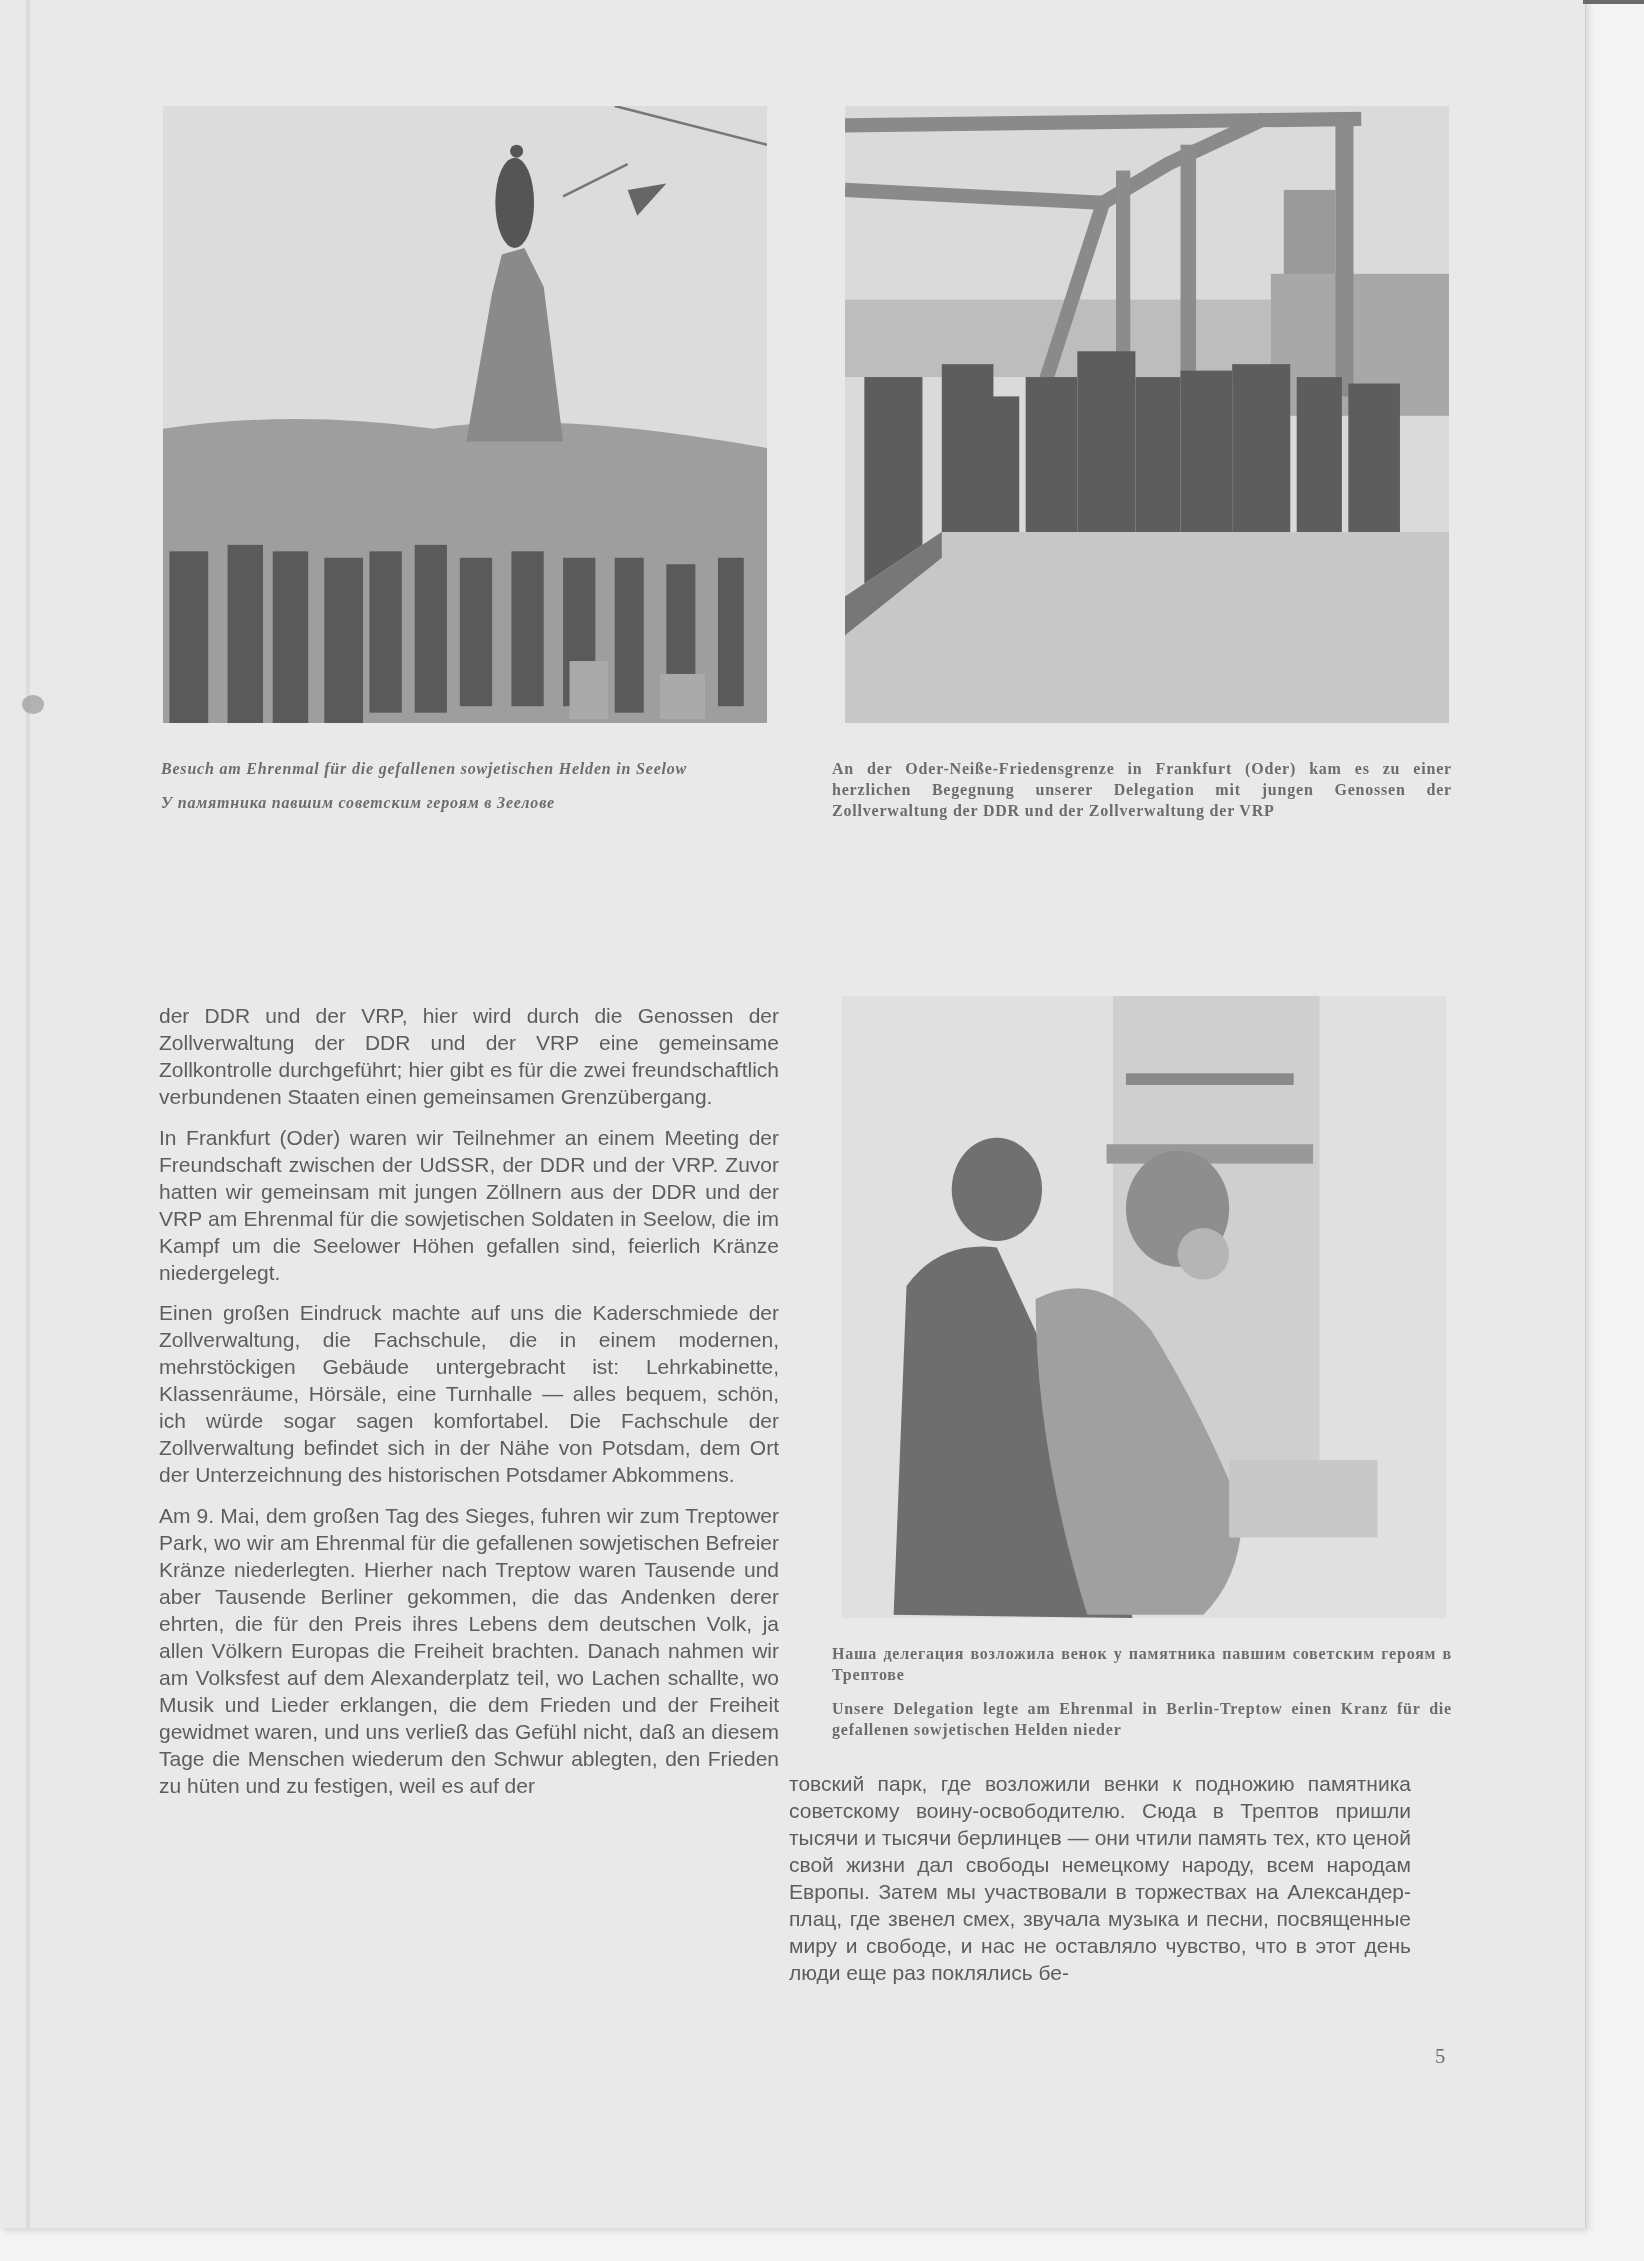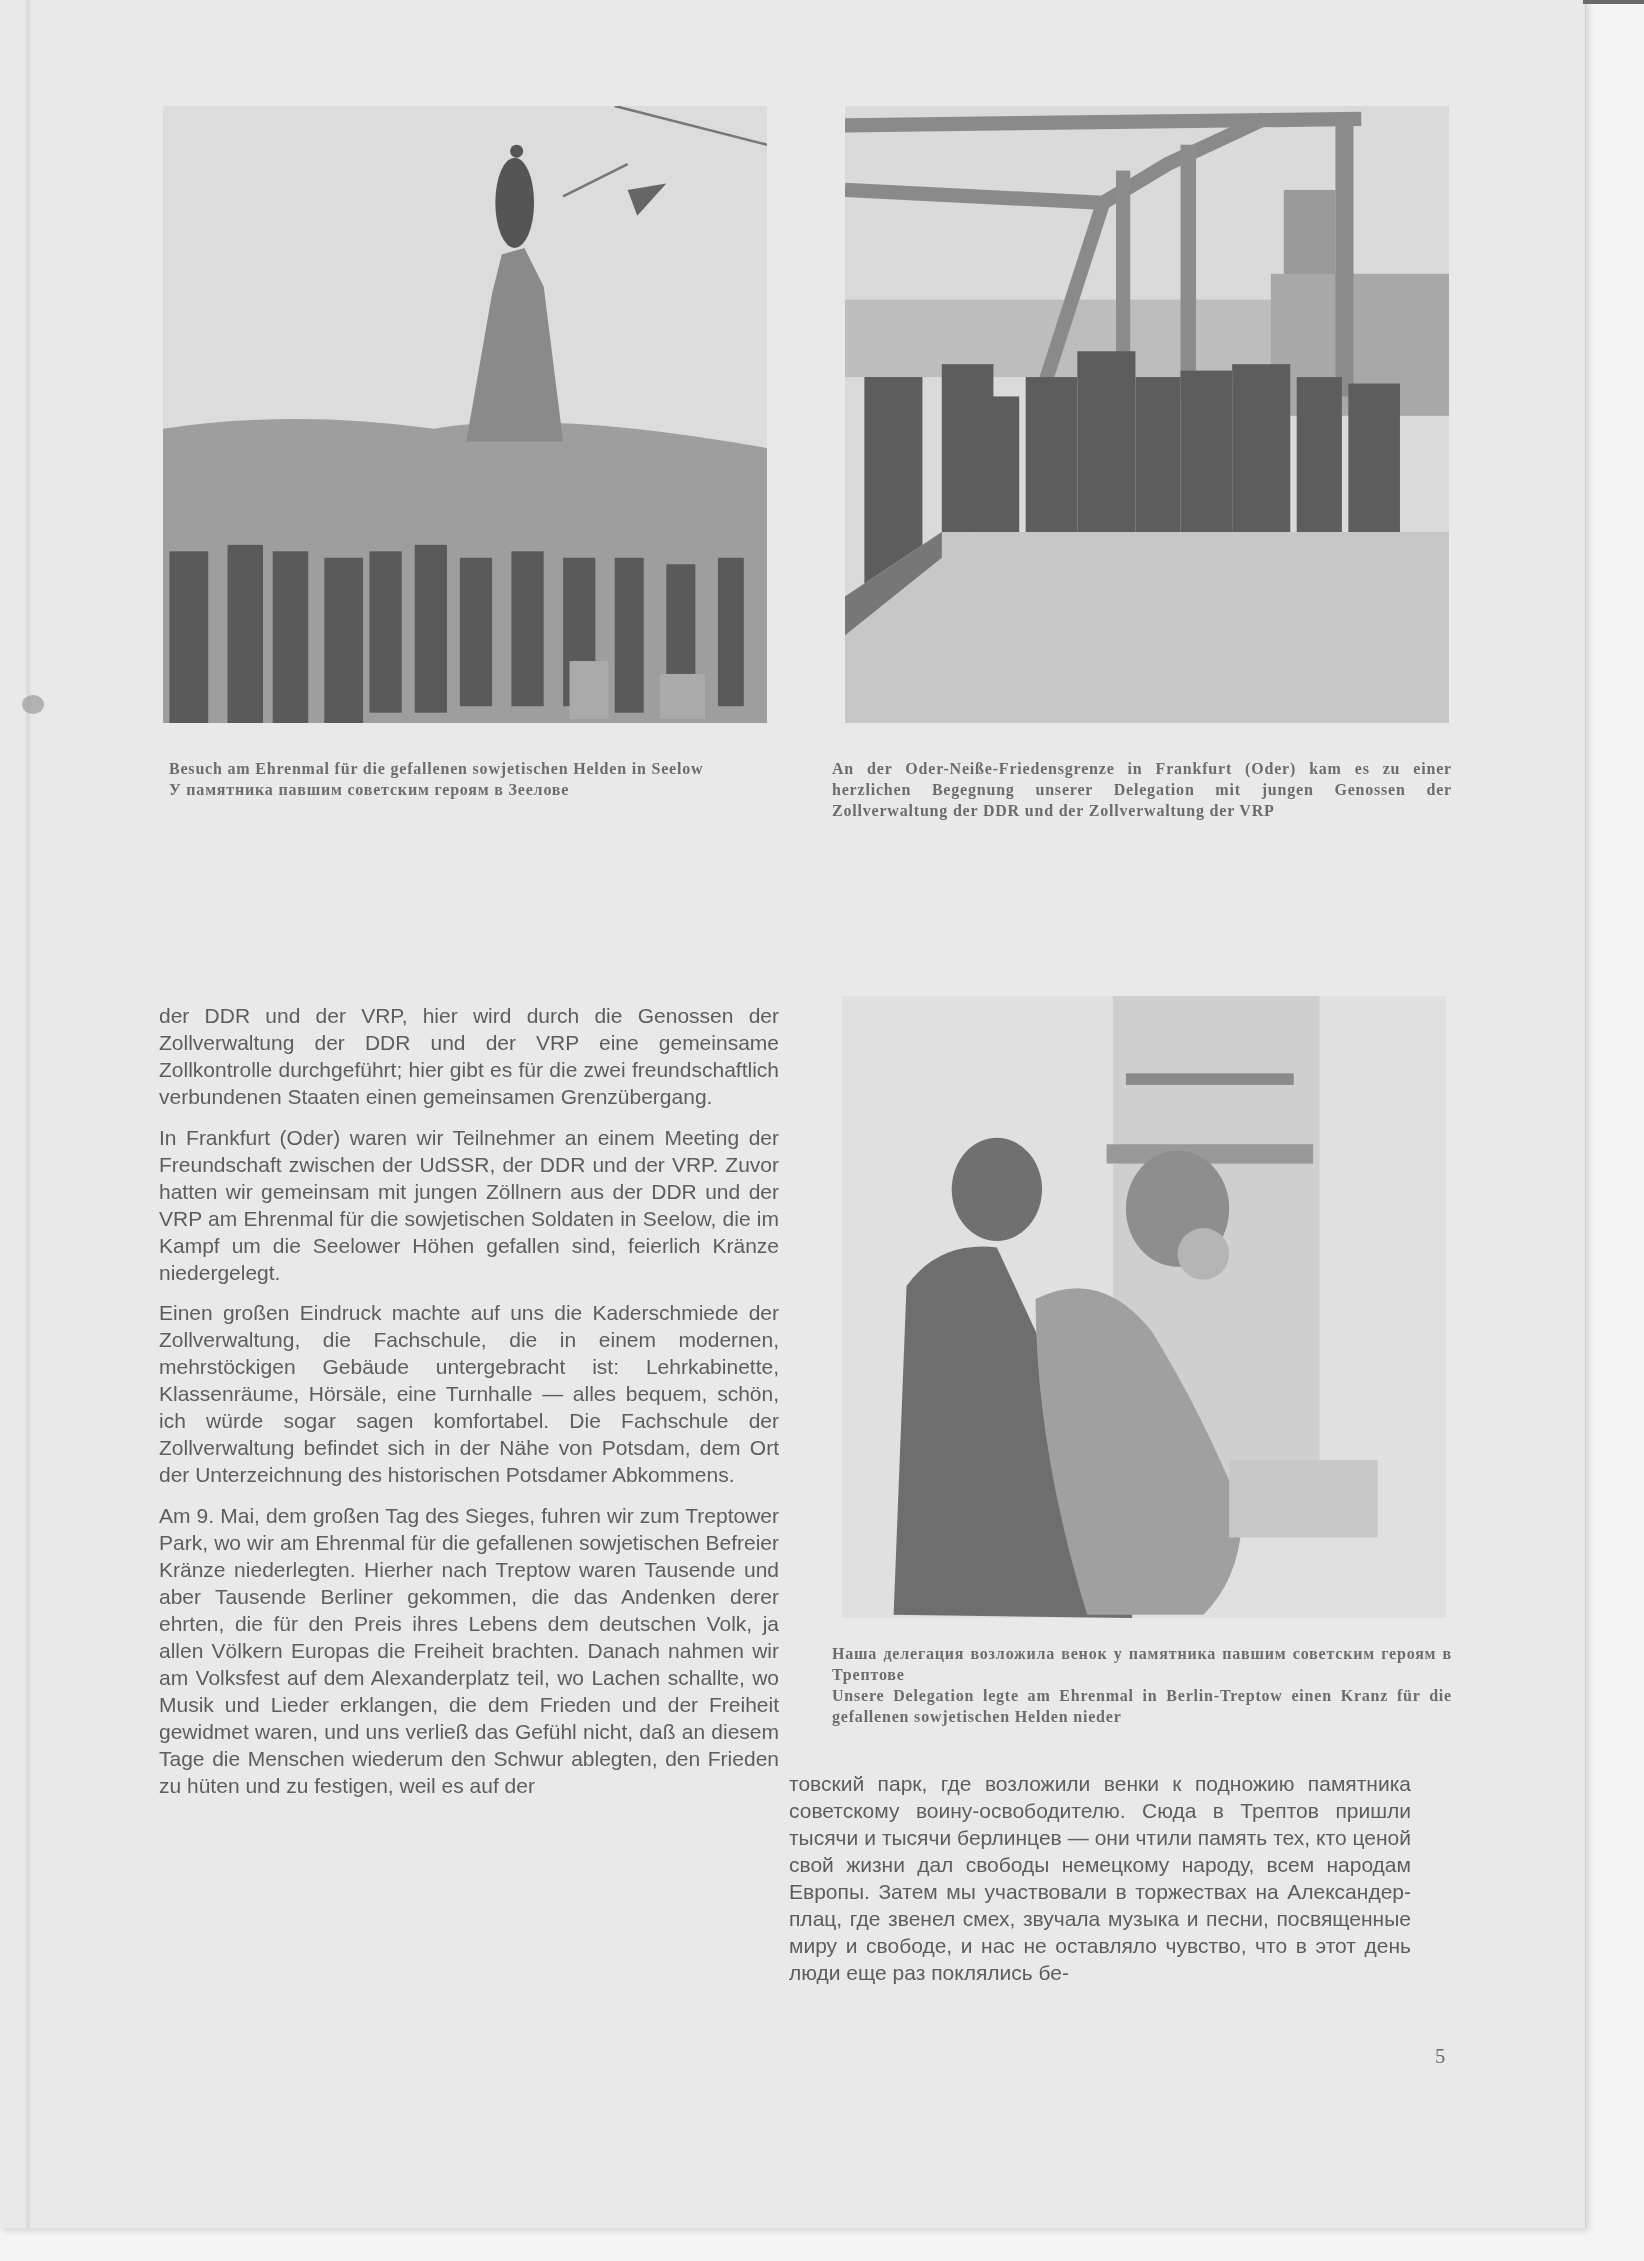--- a/index.html
+++ b/index.html
@@ -33,23 +33,23 @@
   #photo-seelow { left: 163px; top: 106px; width: 604px; height: 617px; }
   #photo-frankfurt { left: 845px; top: 106px; width: 604px; height: 617px; }
   #photo-treptow { left: 842px; top: 996px; width: 604px; height: 622px; }
 
   .caption {
     position: absolute; font-family: "Liberation Serif", "DejaVu Serif", serif;
     font-weight: bold; font-size: 16px; line-height: 21px; color: #6c6c6c;
     letter-spacing: 0.8px; text-align: justify;
   }
   .caption p { margin: 0; }
-  .caption p + p { margin-top: 0; }
+  .caption p + p { margin-top: 13px; }
 
-  #caption-seelow { left: 169px; top: 758px; width: 619px; }
+  #caption-seelow { left: 161px; top: 758px; width: 619px; font-style: italic; }
   #caption-frankfurt { left: 832px; top: 758px; width: 620px; }
   #caption-treptow { left: 832px; top: 1643px; width: 620px; }
 
   .body-col {
     position: absolute; font-family: Liberation Sans, sans-serif;
     font-size: 21px; line-height: 27px; color: #5d5d5d;
     text-align: justify; hyphens: manual;
   }
   .body-col p { margin: 0; }
   .body-col p + p { margin-top: 13.5px; }

